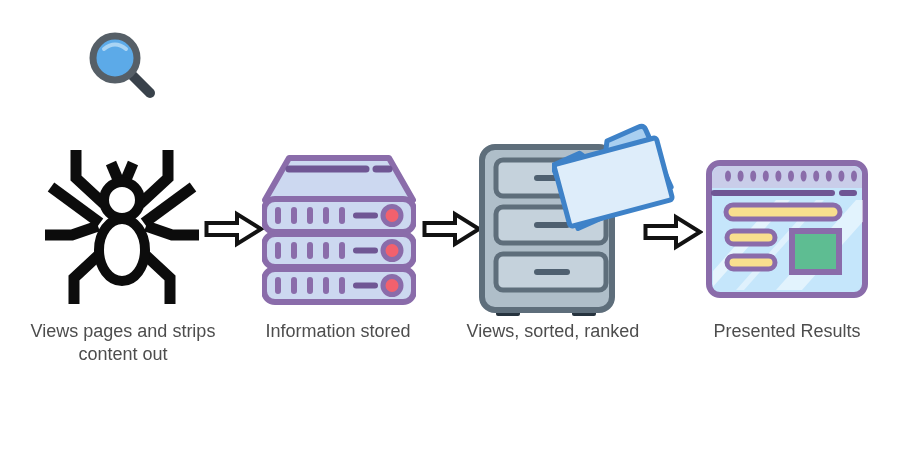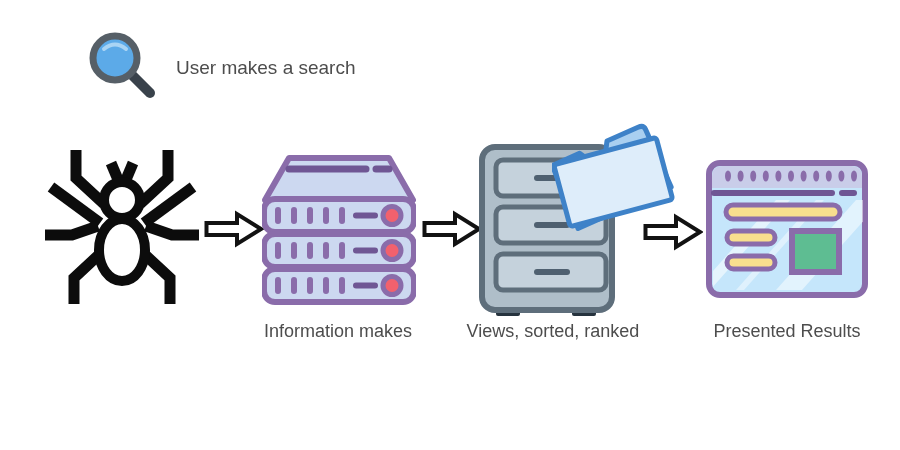--- a/index.html
+++ b/index.html
@@ -23,21 +23,20 @@
 
 <div class="canvas">
 
   <div class="abs" style="left:86px;top:30px;">
     <svg width="76" height="70" viewBox="0 0 76 70">
       <line x1="45" y1="44" x2="64" y2="63" stroke="#39424b" stroke-width="10" stroke-linecap="round"></line>
       <circle cx="29" cy="28" r="22" fill="#5caae8" stroke="#565f67" stroke-width="7"></circle>
       <path d="M18,19 Q29,10 40,19" fill="none" stroke="#a9d4f4" stroke-width="4" stroke-linecap="round"></path>
     </svg>
   </div>
-  <div class="intro-label">User makes a search</div>
 
   <div class="abs" style="left:34px;top:146px;">
     <svg width="180" height="166" viewBox="0 0 180 166">
       <g stroke="#0c0c0c" stroke-width="11" fill="none" stroke-linejoin="miter">
         <path d="M42,4 V32 L70,58"></path>
         <path d="M134,4 V32 L106,58"></path>
         <path d="M17,41 L66,77"></path>
         <path d="M159,41 L110,77"></path>
         <path d="M11,89 H38 L64,80"></path>
         <path d="M165,89 H138 L112,80"></path>
@@ -151,17 +150,18 @@
       </g>
       <line x1="8" y1="33" x2="126" y2="33" stroke="#6f5694" stroke-width="6" stroke-linecap="round"></line>
       <line x1="136" y1="33" x2="148" y2="33" stroke="#6f5694" stroke-width="6" stroke-linecap="round"></line>
       <rect x="20" y="45" width="114" height="14" rx="7" fill="#f8df8e" stroke="#8a6caa" stroke-width="5"></rect>
       <rect x="21" y="71" width="48" height="13" rx="6.5" fill="#f8df8e" stroke="#8a6caa" stroke-width="5"></rect>
       <rect x="21" y="96" width="48" height="13" rx="6.5" fill="#f8df8e" stroke="#8a6caa" stroke-width="5"></rect>
       <rect x="86" y="71" width="47" height="41" fill="#5ebd92" stroke="#8a6caa" stroke-width="6"></rect>
     </svg>
   </div>
 
-  <div class="step-label" style="left:188px;width:300px;white-space:nowrap;">Information makes</div>
+  <div class="step-label" style="left:10px;width:226px;">Views pages and strips content out</div>
+  <div class="step-label" style="left:188px;width:300px;white-space:nowrap;">Information stored</div>
   <div class="step-label" style="left:403px;width:300px;white-space:nowrap;">Views, sorted, ranked</div>
   <div class="step-label" style="left:637px;width:300px;white-space:nowrap;">Presented Results</div>
 
 </div>
 
 </body></html>

